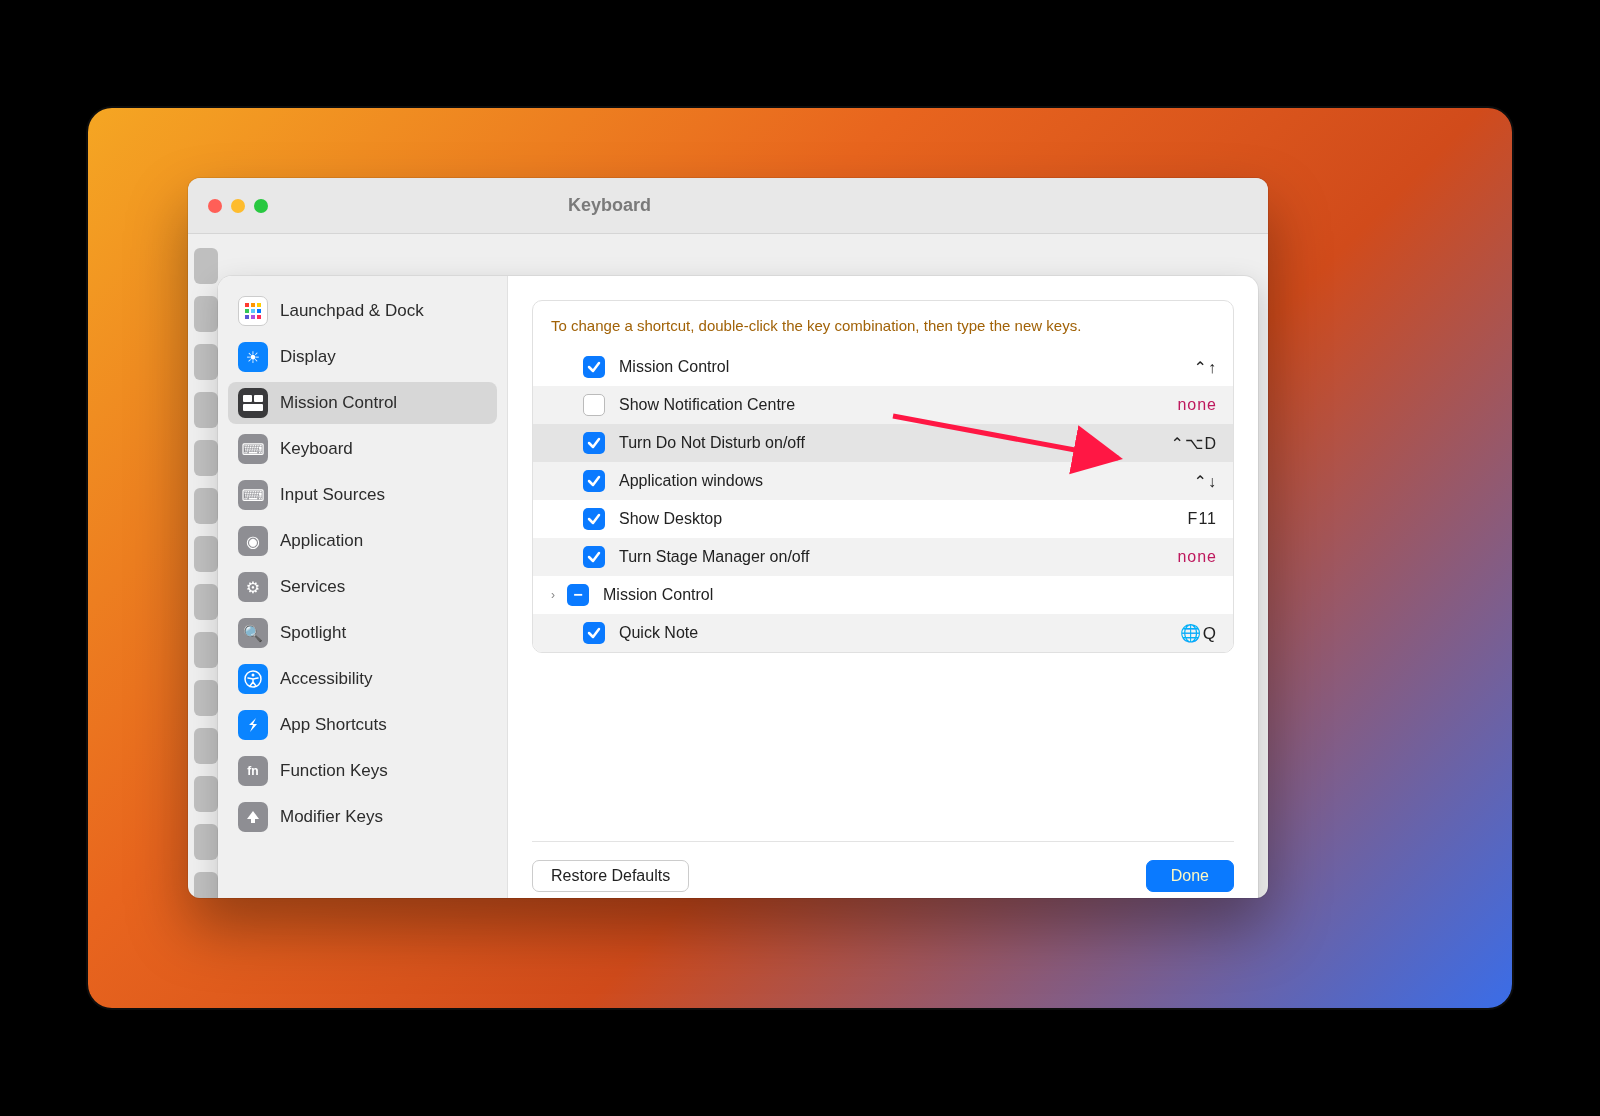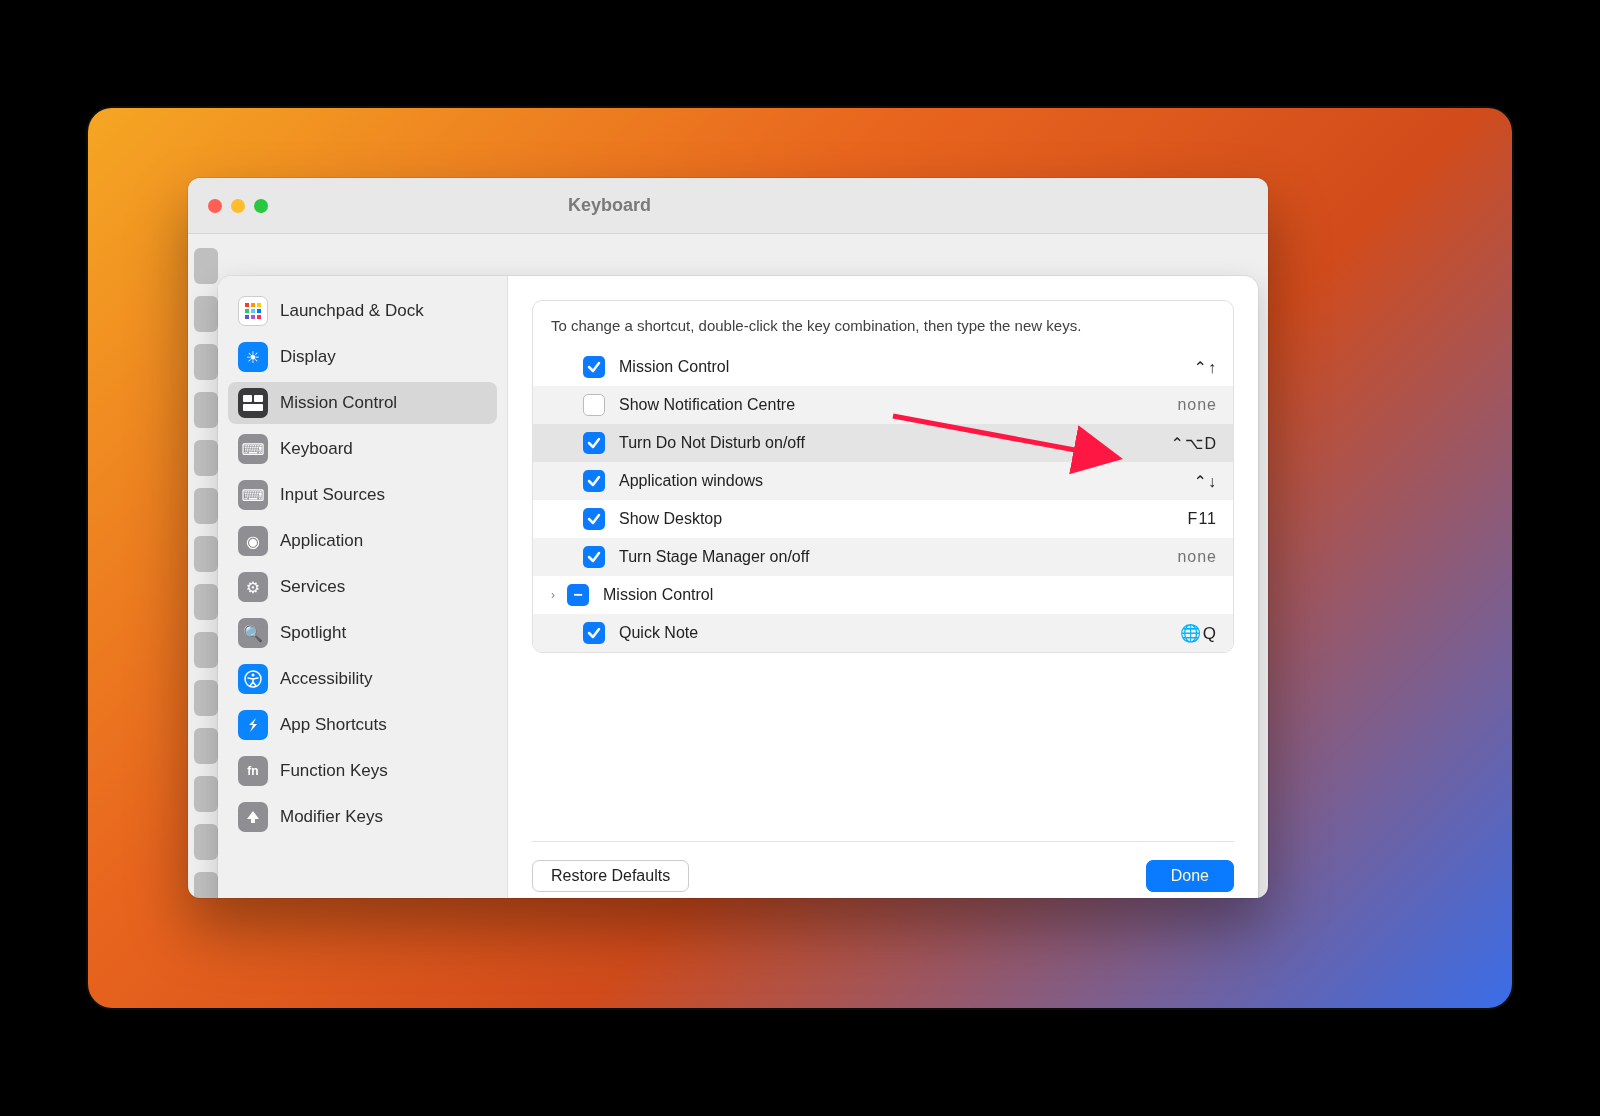--- a/index.html
+++ b/index.html
@@ -116,21 +116,21 @@
   }
   .shortcut-box {
     border: 1px solid #e0e0e0;
     border-radius: 10px;
     overflow: hidden;
     background: #fff;
   }
   .instr {
     padding: 14px 18px 12px;
     font-size: 15px;
-    color: #404040;
+    color: #a16207;
     line-height: 1.4;
   }
   .row {
     display: flex;
     align-items: center;
     height: 38px;
     padding: 0 16px 0 12px;
     font-size: 16px;
     color: #222;
     position: relative;
@@ -167,21 +167,21 @@
     justify-content: center;
     color: #fff;
     font-weight: 700;
   }
   .row-label { flex: 1; }
   .row-shortcut {
     font-size: 16px;
     color: #222;
     letter-spacing: 1px;
   }
-  .row-shortcut.none { color: #737373; }
+  .row-shortcut.none { color: #be185d; }
   .globe { font-size: 17px; }
 
   .footer {
     margin-top: auto;
     border-top: 1px solid #e3e3e3;
     padding-top: 18px;
     display: flex;
     justify-content: space-between;
     align-items: flex-end;
   }

